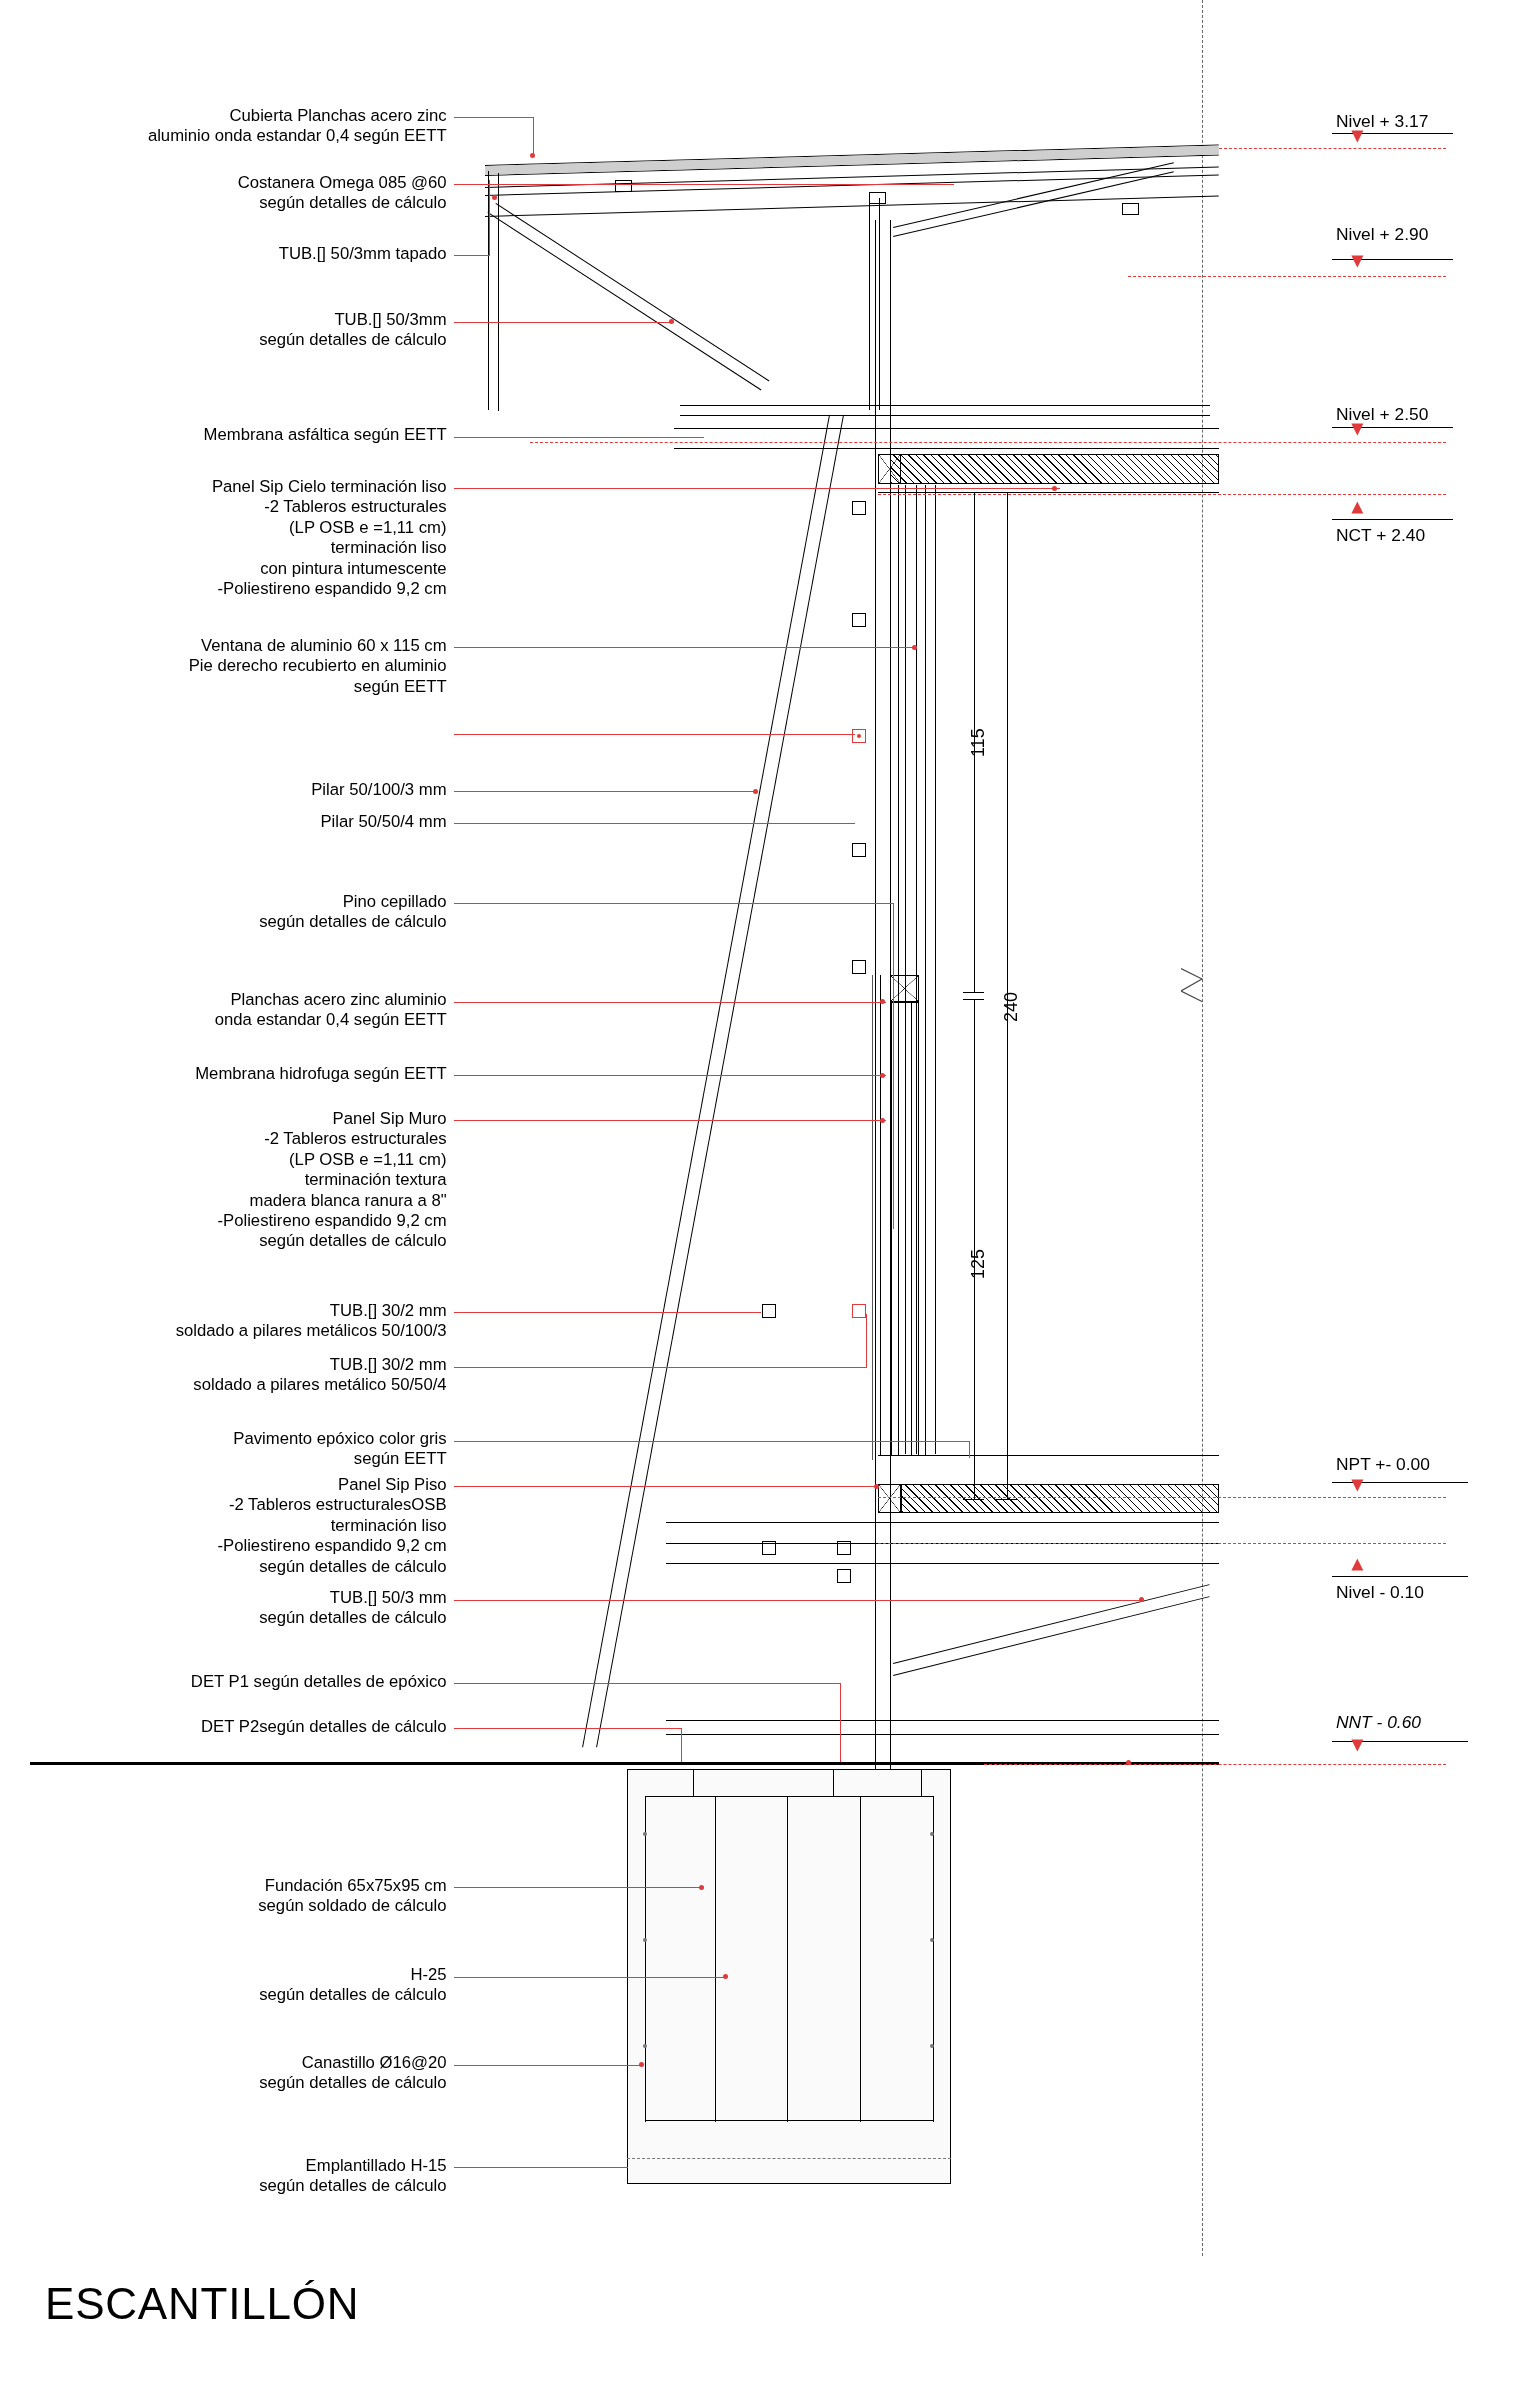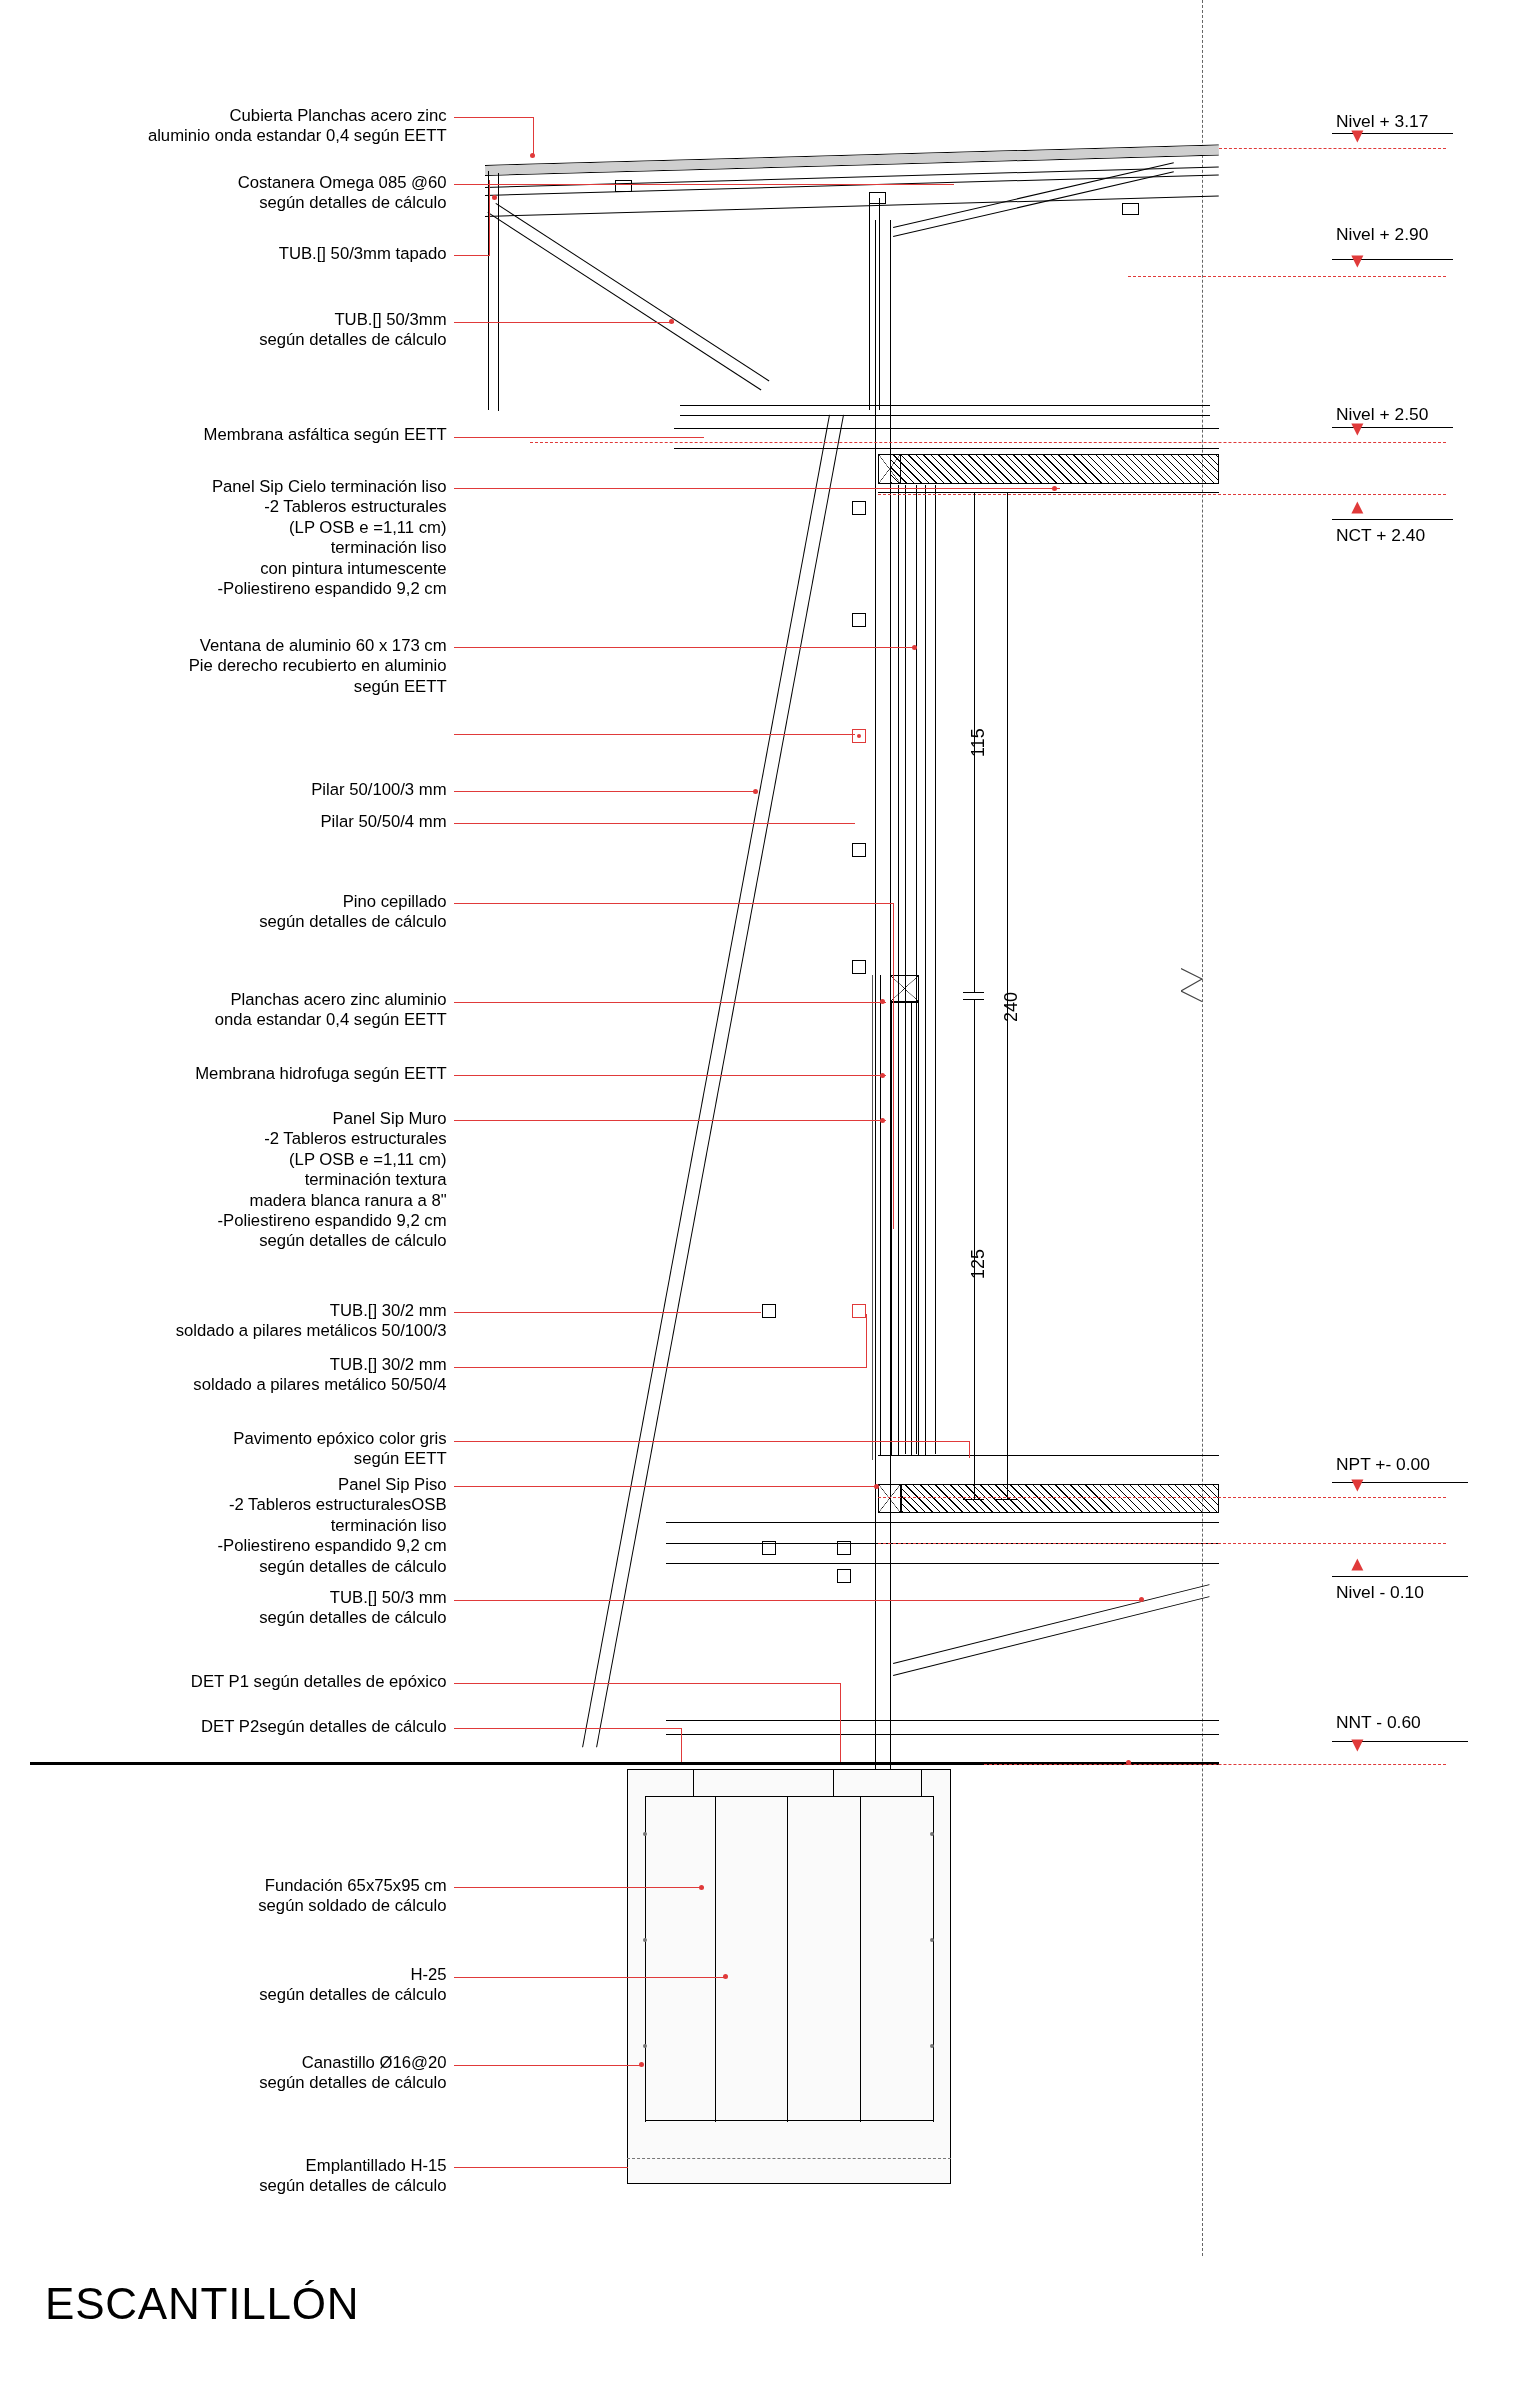--- a/index.html
+++ b/index.html
@@ -305,21 +305,21 @@
   <svg style="position:absolute; left:1349px; top:1557px; width:16.7px; height:18px;" viewBox="0 0 22 24" width="16.7" height="18">
     <polygon points="11,2 3,18 19,18" fill="#e03a3a"></polygon>
   </svg>
   <div class="level-lbl" style="left:1336px; top:1582px;">Nivel - 0.10</div>
 
   <div class="dash-red" style="left:984px; top:1764px; width:462px;"></div>
   <div class="bline" style="left:1332px; top:1741px; width:136px;"></div>
   <svg style="position:absolute; left:1349px; top:1735px; width:16.7px; height:18px;" viewBox="0 0 22 24" width="16.7" height="18">
     <polygon points="11,22 3,6 19,6" fill="#e03a3a"></polygon>
   </svg>
-  <div class="level-lbl" style="left:1336px; top:1712px;">NNT - 0.60</div>
+  <div class="level-lbl" style="left:1336px; top:1712px;font-style:italic;">NNT - 0.60</div>
 
   <div class="dim-v" style="left:974px; top:492px; width:0; height:500px;"></div>
   <div class="bline" style="left:963px; top:492px; width:21px;"></div>
   <div class="bline" style="left:963px; top:992px; width:21px;"></div>
   <div class="dim-text" style="left:968px; top:757px;">115</div>
 
   <div class="dim-v" style="left:1007px; top:492px; width:0; height:1007px;"></div>
   <div class="bline" style="left:996px; top:492px; width:21px;"></div>
   <div class="bline" style="left:996px; top:1499px; width:21px;"></div>
   <div class="dim-text" style="left:1001px; top:1022px;">240</div>
@@ -354,21 +354,21 @@
 
   <div class="lbl r" style="left:7.6px; top:477px; width:439px;">Panel Sip Cielo terminación liso
 -2 Tableros estructurales
 (LP OSB e =1,11 cm)
 terminación liso
 con pintura intumescente
 -Poliestireno espandido 9,2 cm</div>
   <div class="leader" style="left:454px; top:488px; width:606px;"></div>
   <div class="dot" style="left:1052px; top:486px;"></div>
 
-  <div class="lbl r" style="left:7.6px; top:636px; width:439px;">Ventana de aluminio 60 x 173 cm
+  <div class="lbl r" style="left:7.6px; top:636px; width:439px;">Ventana de aluminio 60 x 115 cm
 Pie derecho recubierto en aluminio
 según EETT</div>
   <div class="leader" style="left:454px; top:647px; width:462px;"></div>
   <div class="dot" style="left:912px; top:645px;"></div>
 
   <div class="leader" style="left:454px; top:734px; width:401px;"></div>
 
   <div class="lbl r" style="left:7.6px; top:780px; width:439px;">Pilar 50/100/3 mm</div>
   <div class="leader" style="left:454px; top:791px; width:303px;"></div>
   <div class="dot" style="left:753px; top:789px;"></div>

